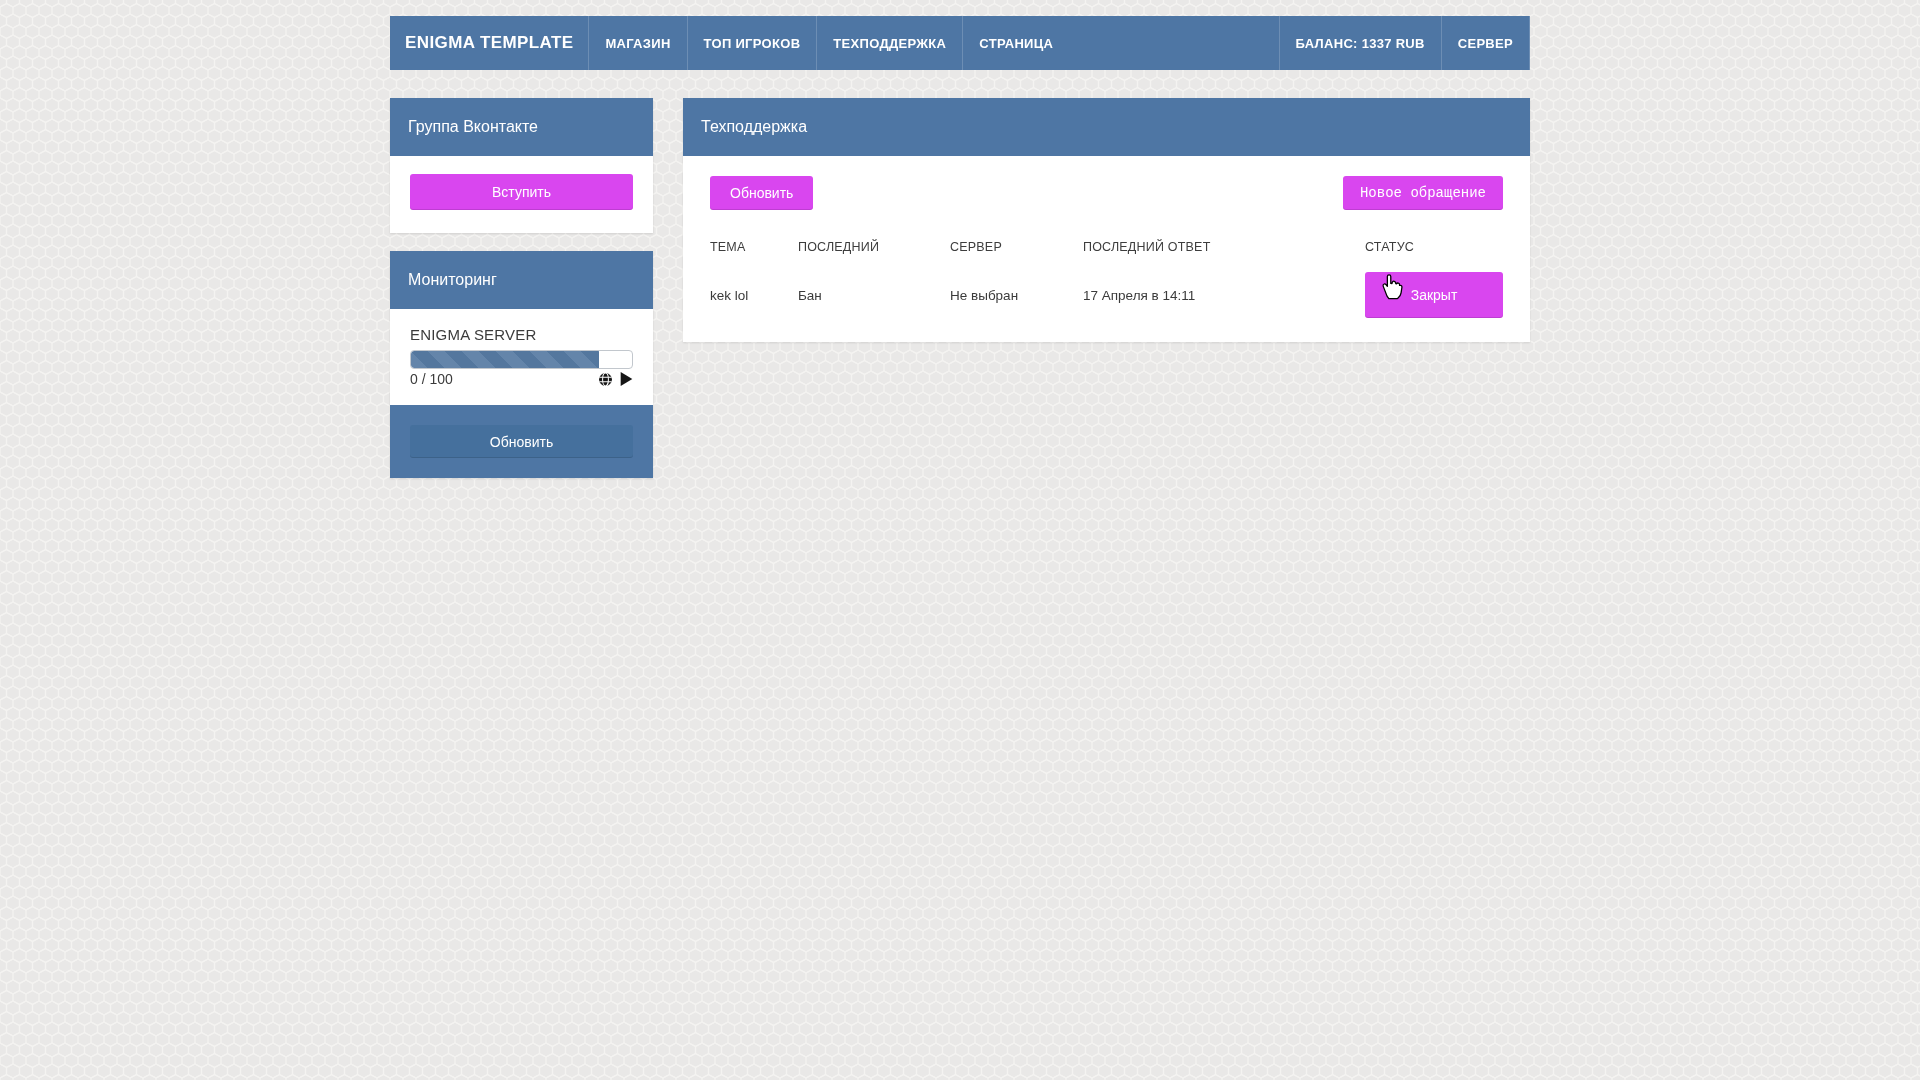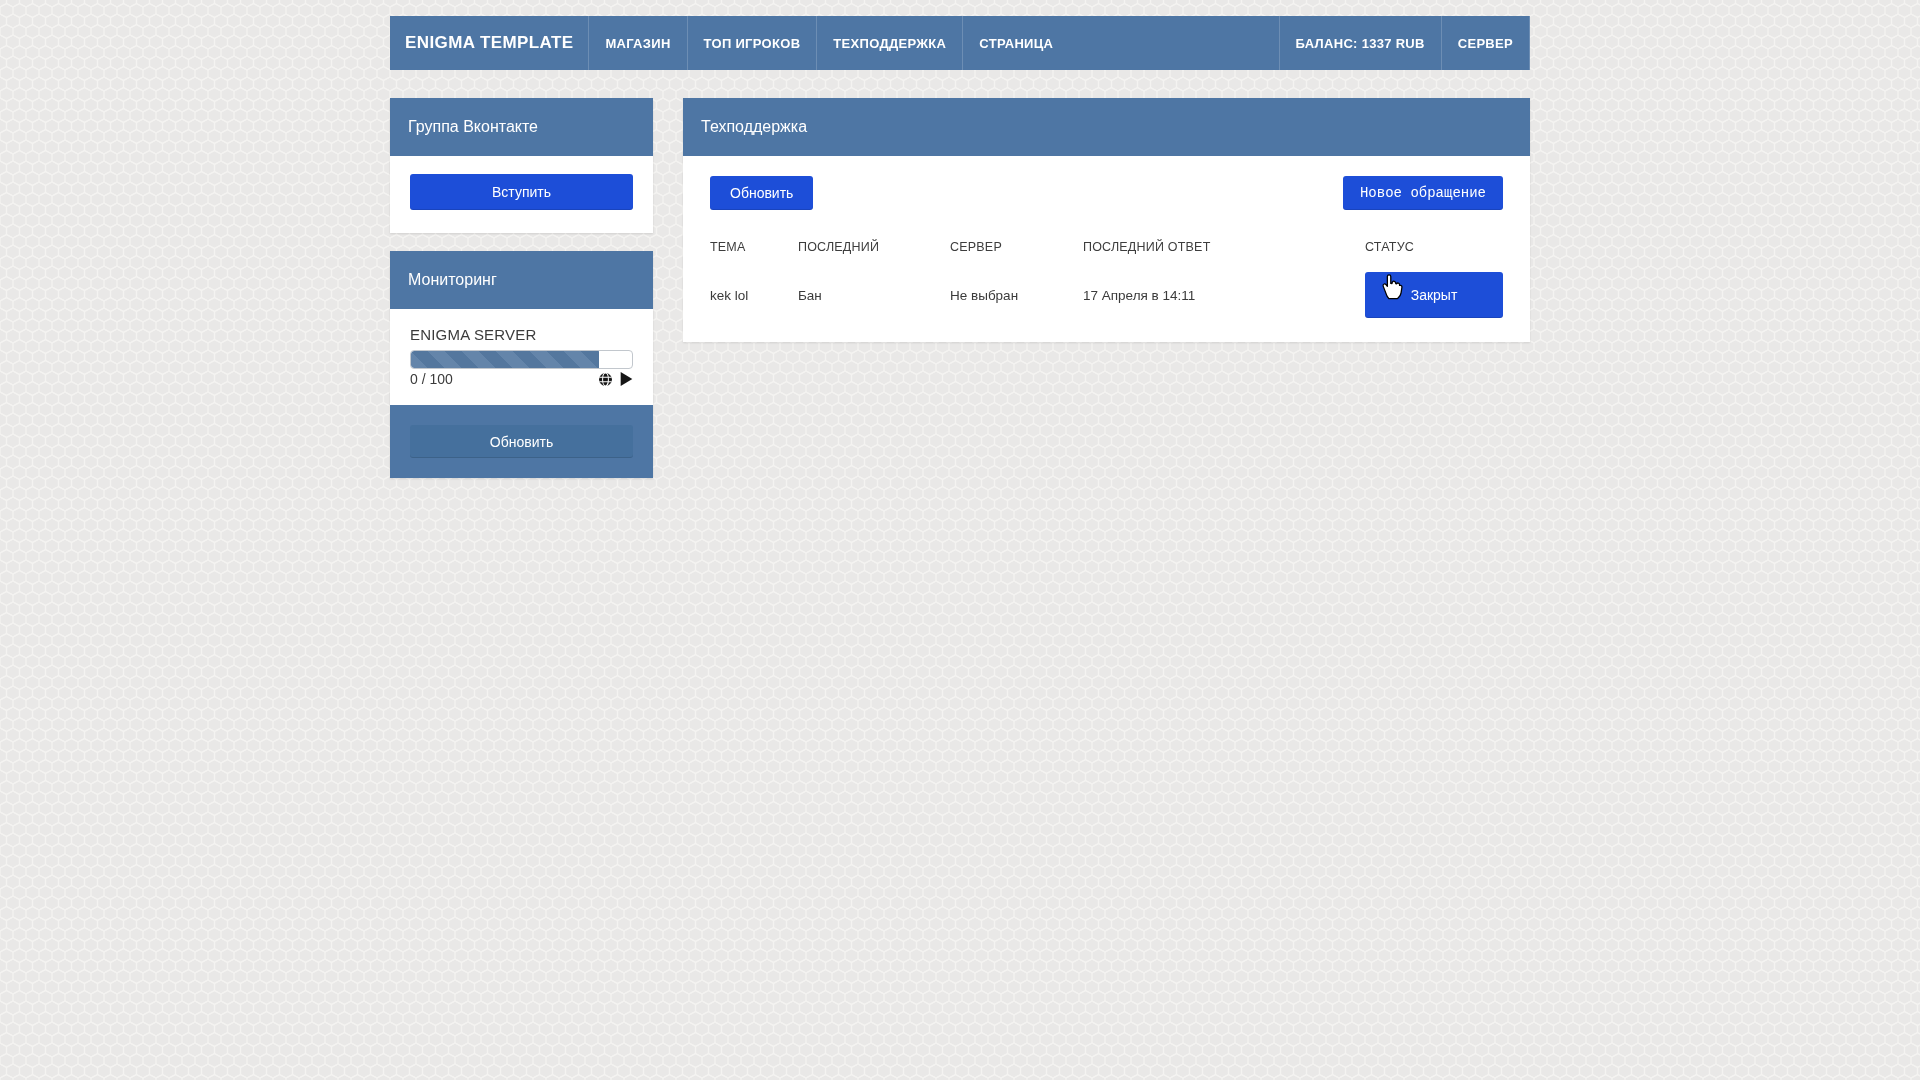--- a/index.html
+++ b/index.html
@@ -37,21 +37,21 @@
   .sidebar { width:263px; flex:0 0 263px; display:flex; flex-direction:column; gap:18px; }
   .main-col { flex:1; }
 
   .panel { background:#fff; box-shadow:0 1px 2px rgba(0,0,0,.10); }
   .panel-header {
     height:58px; background:#4e76a4; color:#fff;
     display:flex; align-items:center; padding:0 18px; font-size:16px;
   }
   .btn {
     display:flex; align-items:center; justify-content:center;
-    background:#1d4ed8; color:#fff; font-size:14px;
+    background:#d946ef; color:#fff; font-size:14px;
     font-family:"Liberation Sans", sans-serif;
     border:none; border-radius:3px; cursor:pointer;
     box-shadow: inset 0 -1px 0 rgba(0,0,0,.12);
   }
 
   
   .vk-body { padding:18px 20px 23px; }
   .btn-join { width:100%; height:36px; }
 
   

